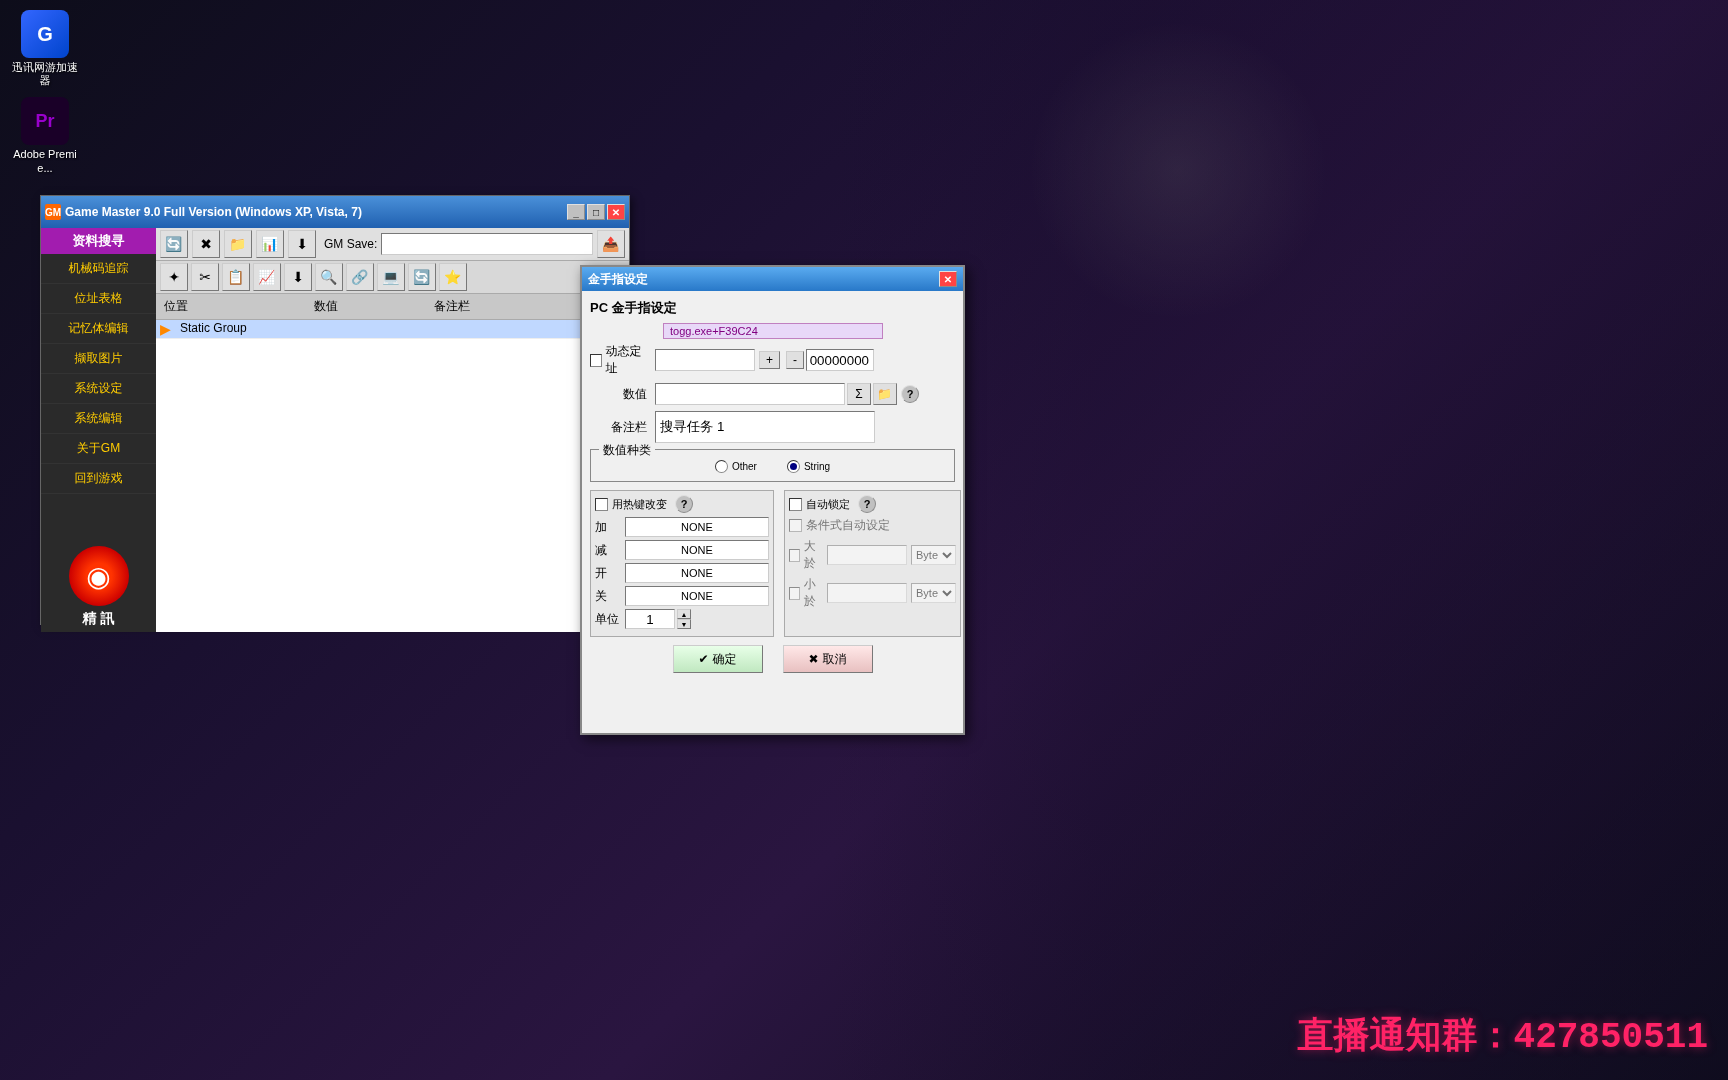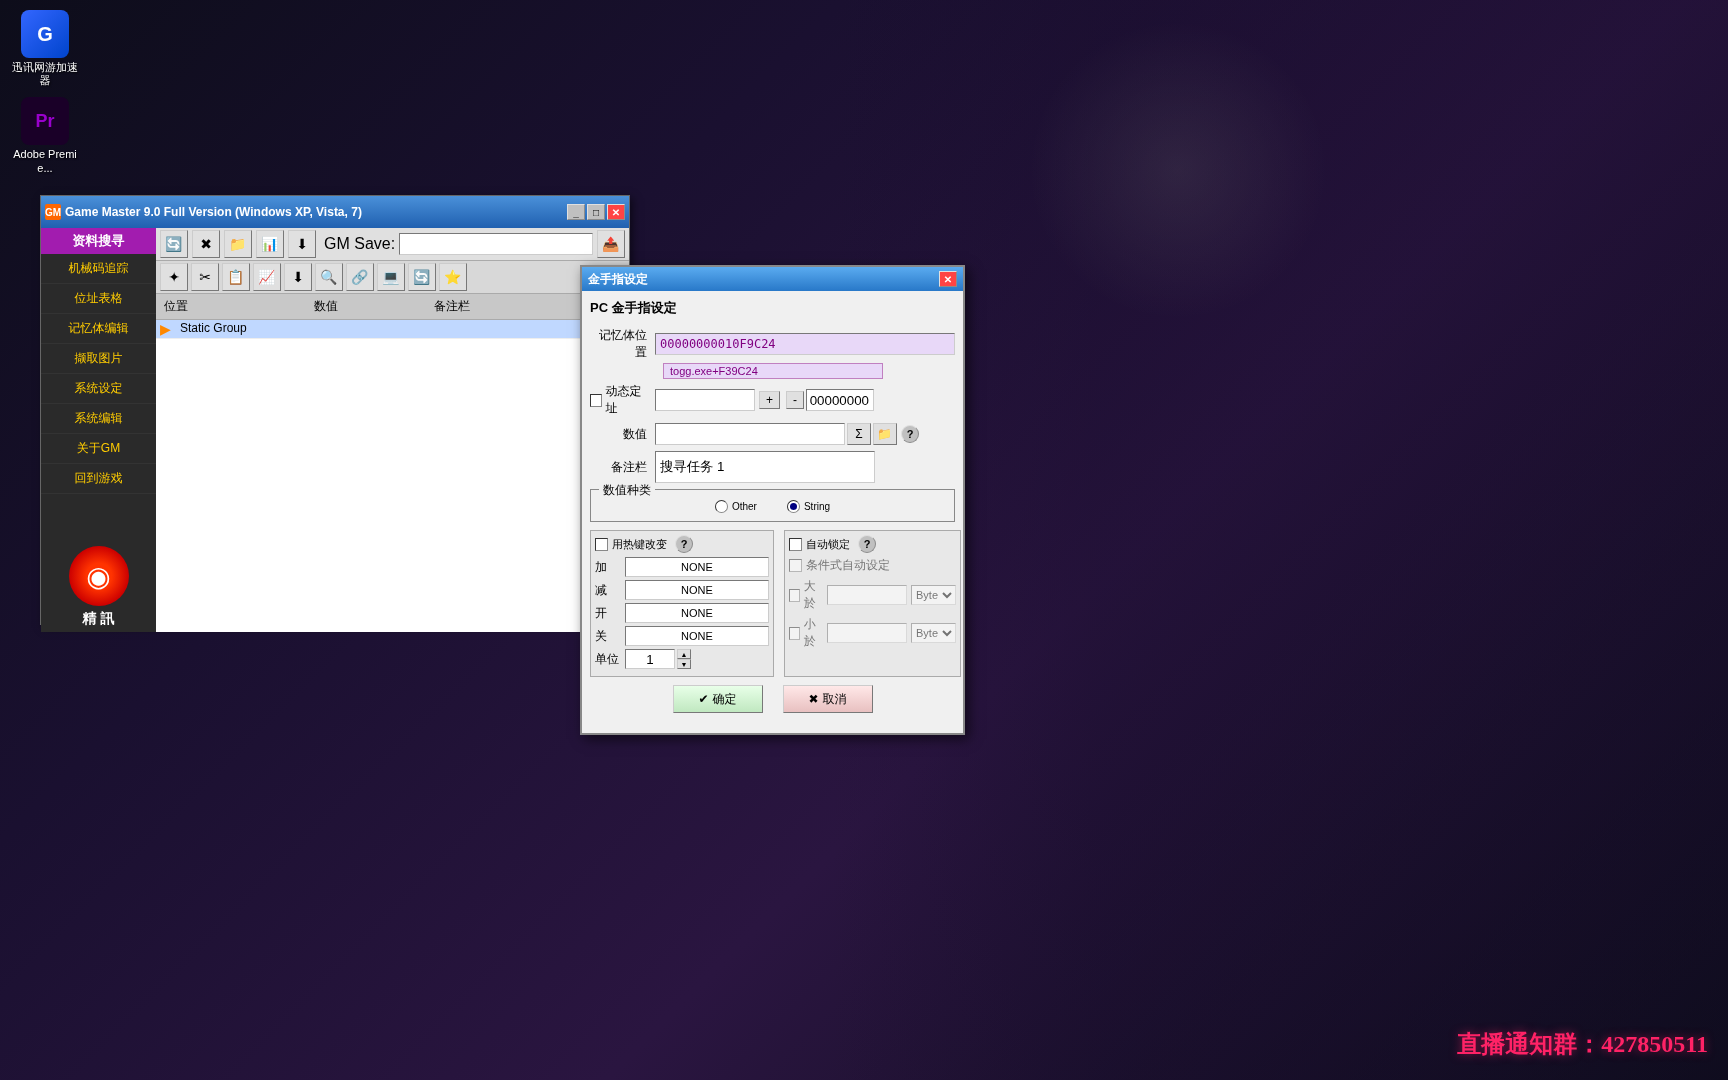--- a/index.html
+++ b/index.html
@@ -76,24 +76,24 @@
       word-break: break-all;
       line-height: 1.2;
     }
 
     
     .overlay-text {
       position: absolute;
       bottom: 20px;
       right: 20px;
       color: #ff2266;
-      font-size: 24px;
+      font-size: 36px;
       font-weight: bold;
       text-shadow: 0 0 10px rgba(255,34,102,0.5);
-      font-family: Liberation Serif, serif;
+      font-family: Liberation Mono, monospace;
     }
 
     
     .app-window {
       position: absolute;
       left: 40px;
       top: 195px;
       width: 590px;
       height: 430px;
       background: #f0f0f0;
@@ -205,21 +205,21 @@
     }
     .toolbar {
       background: #e0e0e0;
       border-bottom: 1px solid #aaa;
       padding: 2px 4px;
       display: flex;
       align-items: center;
       gap: 4px;
     }
     .toolbar-label {
-      font-size: 16px;
+      font-size: 12px;
       margin-left: 4px;
     }
     .toolbar-input {
       flex: 1;
       height: 22px;
       border: 1px inset #ccc;
       background: white;
       padding: 0 4px;
     }
     .toolbar-btn {
@@ -722,24 +722,20 @@
   <div class="dialog-titlebar">
     <span>金手指设定</span>
     <div class="window-controls">
       <div class="window-btn close">✕</div>
     </div>
   </div>
 
   <div style="padding:8px;">
     <div class="inner-dialog-title">PC 金手指设定</div>
 
-    <div class="form-row">
-      <div class="form-label">记忆体位置</div>
-      <input class="form-input address-display" type="text" value="00000000010F9C24" style="">
-    </div>
 
     <div class="address-tooltip">togg.exe+F39C24</div>
 
     <div class="dynamic-row">
       <div style="width:65px;display:flex;align-items:center;justify-content:flex-end;padding-right:4px;gap:3px;">
         <div class="small-checkbox"></div>
         <span>动态定址</span>
       </div>
       <input class="dynamic-input1" type="text" style="">
       <button class="dynamic-plus">+</button>

